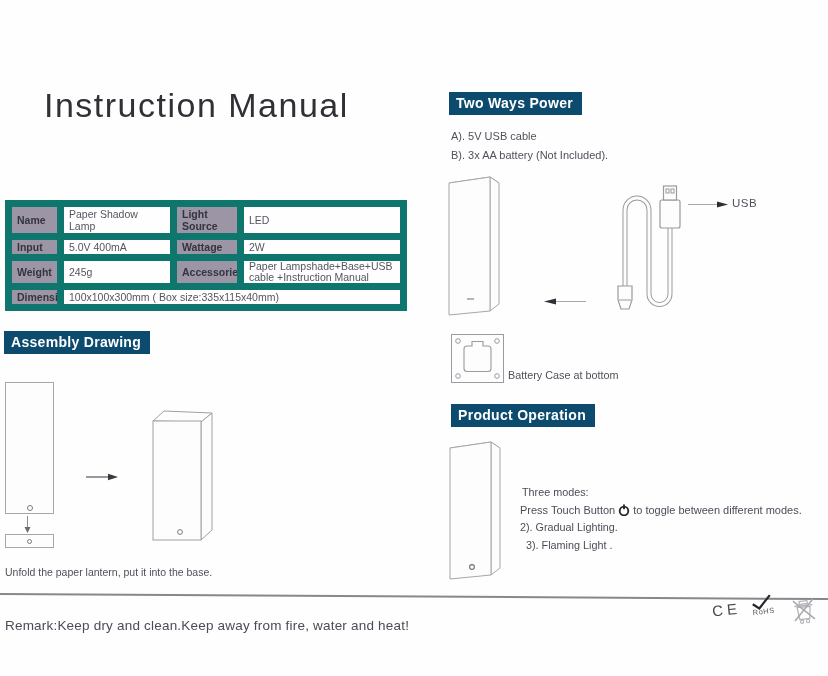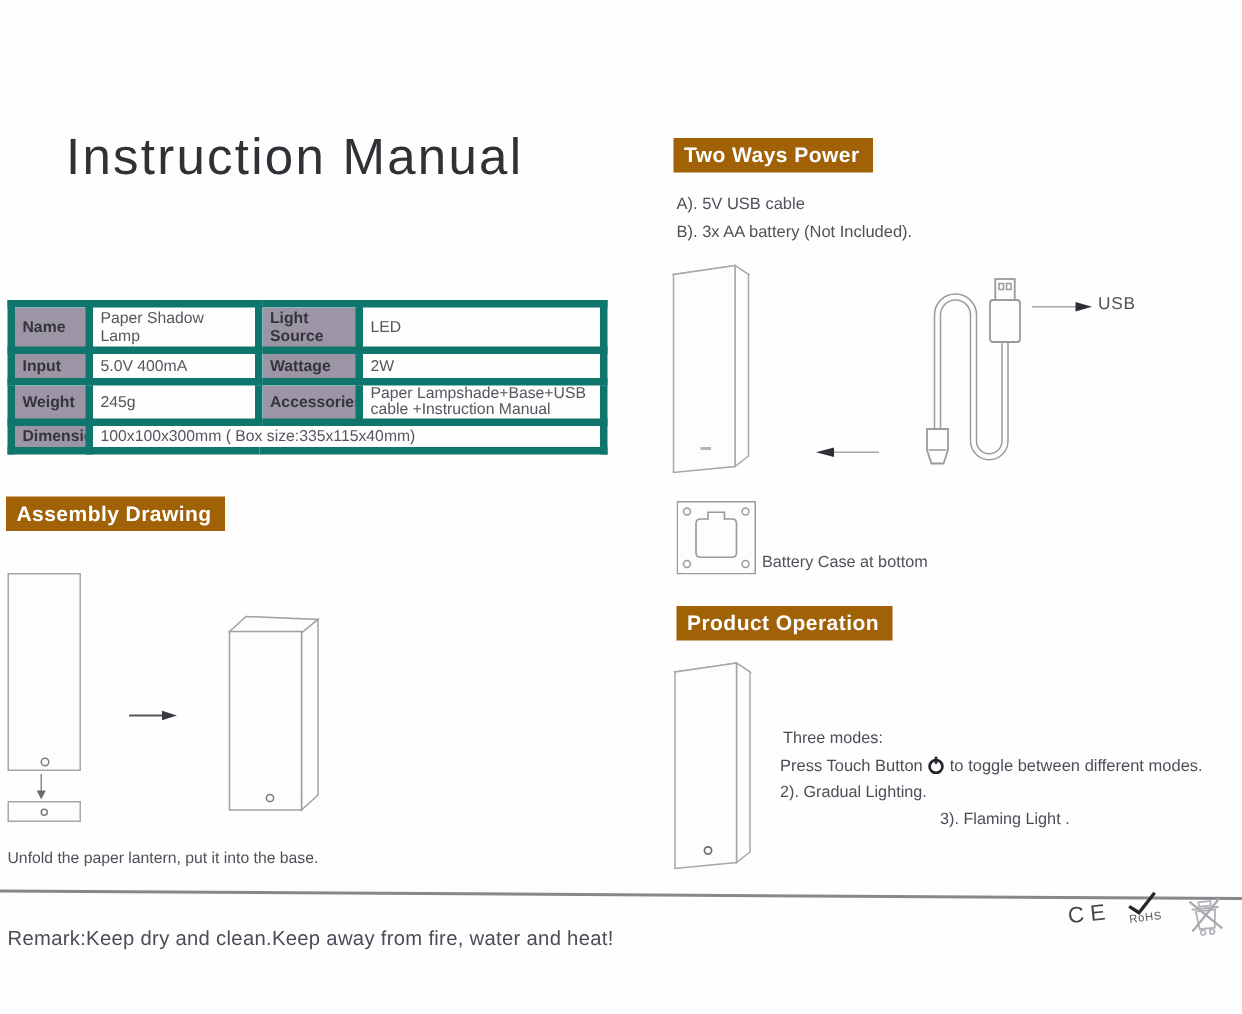--- a/index.html
+++ b/index.html
@@ -5,29 +5,29 @@
   html,body{margin:0;padding:0;background:#e8e8e8;}
   .page{
     position:relative;width:828px;height:676px;background:#fefefe;
     font-family:"Liberation Sans", sans-serif;color:#50505a;overflow:hidden;
   }
   .abs{position:absolute;}
   .title{
     left:44px;top:86px;font-size:34px;color:#303036;letter-spacing:1.5px;font-weight:400;
   }
   .sec-head{
-    position:absolute;background:#a16207;color:#fff;font-size:14px;font-weight:bold;
+    position:absolute;background:#0c4a6e;color:#fff;font-size:14px;font-weight:bold;
     padding:3px 9px 4px 7px;letter-spacing:.3px;white-space:nowrap;
   }
   table.spec{
     position:absolute;left:5px;top:200px;width:395px;border-collapse:collapse;
     font-size:10.5px;table-layout:fixed;
   }
   table.spec td{
-    border:5px solid #0f766e;padding:1px 5px;vertical-align:middle;color:#55555f;
+    border:7px solid #0f766e;padding:1px 5px;vertical-align:middle;color:#55555f;
     overflow:hidden;
   }
   table.spec td.h{background:#9c95a5;color:#34343e;font-weight:bold;}
   .txt{position:absolute;font-size:11px;color:#50505a;white-space:nowrap;}
   .sketch-box{position:absolute;border:1px solid #a6a6ac;background:#fdfdfd;}
   .dot{position:absolute;border:1px solid #7b7b82;border-radius:50%;}
   .op-lines{position:absolute;left:520px;top:486px;font-size:10.8px;color:#4d4d58;}
   .op-lines div{margin-bottom:5.6px;white-space:nowrap;}
   .pwr{vertical-align:-2px;margin:0 3px;}
   .divider{
@@ -166,21 +166,21 @@
 
   <div class="op-lines">
     <div style="margin-left:2px;">Three modes:</div>
     <div style="font-size:11px;">
       <span>Press Touch Button</span><svg class="pwr" style="display:inline" width="12" height="12" viewBox="0 0 12 12">
         <circle cx="6" cy="7" r="4.3" fill="none" stroke="#26262c" stroke-width="1.8"></circle>
         <line x1="6" y1="0.5" x2="6" y2="5.2" stroke="#26262c" stroke-width="1.9"></line>
       </svg><span>to toggle between different modes.</span>
     </div>
     <div style="margin-left:0;">2). Gradual Lighting.</div>
-    <div style="margin-left:18px;text-align:center;">3). Flaming Light .</div>
+    <div style="margin-left:6px;">3). Flaming Light .</div>
   </div>
 
   <div class="divider"></div>
 
   <div class="remark">Remark:Keep dry and clean.Keep away from fire, water and heat!</div>
 
   <div class="ce">CE</div>
 
   <div class="rohs">
     <svg width="24" height="15" viewBox="0 0 24 15" style="margin:0 auto;">

